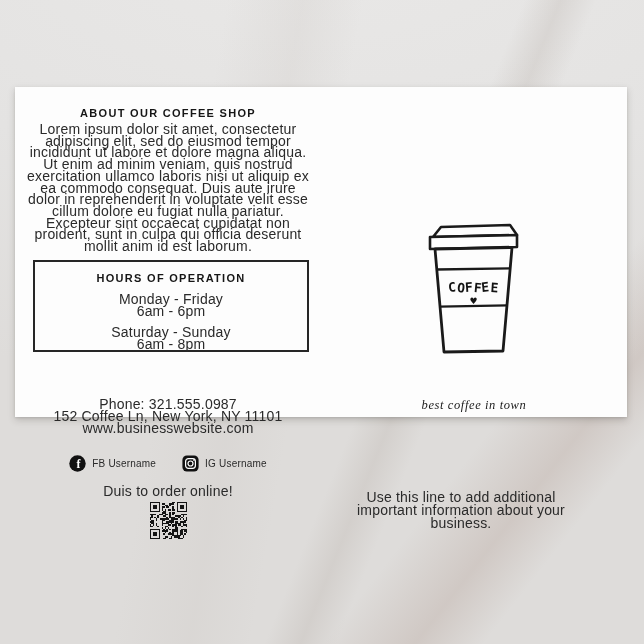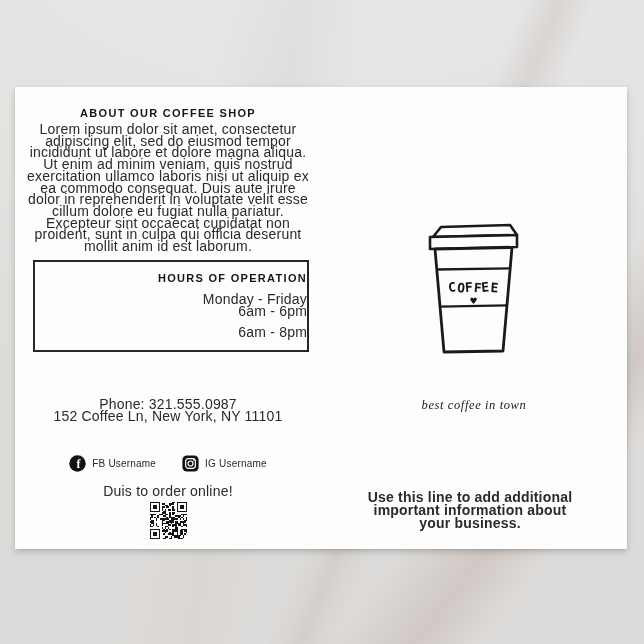--- a/index.html
+++ b/index.html
@@ -7,84 +7,86 @@
   .scene{
     position:relative;width:644px;height:644px;overflow:hidden;
     background-color:#e4e3e2;
     background-image:
       linear-gradient(112deg, rgba(255,255,255,0) 55%, rgba(186,178,172,0) 58%, rgba(186,178,172,.30) 62%, rgba(255,255,255,0) 66%),
       linear-gradient(128deg, rgba(255,255,255,0) 72%, rgba(172,150,140,.28) 80%, rgba(255,255,255,0) 86%),
       linear-gradient(100deg, rgba(255,255,255,0) 30%, rgba(205,200,196,.25) 40%, rgba(255,255,255,0) 48%),
       radial-gradient(140% 70% at 50% -10%, #e9e8e7 0%, #e4e3e2 55%, #dedcda 100%);
   }
   .brochure{
-    position:absolute;left:15px;top:87px;width:612px;height:462px;
+    position:absolute;left:15px;top:87px;width:612px;height:330px;
     background:#fdfdfd;
     box-shadow:0 3px 7px rgba(60,55,50,.22), 0 1px 2px rgba(60,55,50,.12);
   }
   .panel{position:absolute;top:0;height:100%;width:306px;}
   .panel.left{left:0;}
   .panel.right{left:306px;}
   .abs{position:absolute;left:0;width:100%;text-align:center;color:#1e1e1e;}
   .h-sans{font-weight:bold;font-size:11px;letter-spacing:1.3px;color:#161616;}
   .small{font-size:14px;letter-spacing:.2px;line-height:11.8px;color:#2a2a2a;}
   .about-heading{top:20px;}
   .about-body{top:37px;left:11px;width:284px;line-height:11.7px;}
   .hours-box{
     position:absolute;top:173px;left:18px;width:276px;height:92px;
-    box-sizing:border-box;border:2px solid #262626;text-align:right;
+    box-sizing:border-box;border:2px solid #262626;text-align:center;
   }
   .hours-heading{display:block;margin-top:10px;}
   .hours-group{margin-top:9px;}
   .hours-group div{font-size:14px;letter-spacing:.2px;line-height:12px;color:#2a2a2a;}
   .contact-heading{top:294px;}
   .contact-lines{top:312px;}
   .social-row{
     position:absolute;top:368px;left:0;width:100%;
     display:flex;justify-content:center;align-items:center;gap:26px;
   }
   .social-item{display:flex;align-items:center;gap:6px;}
   .social-item .label{font-size:10px;letter-spacing:.2px;color:#2a2a2a;}
   .qr-label{top:399px;}
   .qr-wrap{position:absolute;top:415px;left:0;width:100%;text-align:center;}
   .qr-wrap svg{width:37px;height:37px;}
   .cup-wrap{position:absolute;top:133px;left:0;width:100%;text-align:center;}
   .title{top:284px;font-family:"Liberation Serif",serif;font-weight:bold;
          font-size:18px;letter-spacing:2.2px;color:#1b1b1b;}
   .tagline{top:311px;font-family:"Liberation Serif",serif;font-weight:normal;
            font-style:italic;font-size:12.5px;letter-spacing:.6px;color:#1b1b1b;}
-  .note{top:404px;left:39px;width:220px;line-height:13px;font-weight:bold;}
+  .note{top:404px;left:30px;width:220px;line-height:13px;}
 </style>
 </head>
 <body>
 
 <div class="scene">
   <div class="brochure">
 
     <div class="panel left">
 
       <div class="abs h-sans about-heading">ABOUT OUR COFFEE SHOP</div>
 
       <div class="abs small about-body">Lorem ipsum dolor sit amet, consectetur adipiscing elit, sed do eiusmod tempor incididunt ut labore et dolore magna aliqua. Ut enim ad minim veniam, quis nostrud exercitation ullamco laboris nisi ut aliquip ex ea commodo consequat. Duis aute irure dolor in reprehenderit in voluptate velit esse cillum dolore eu fugiat nulla pariatur. Excepteur sint occaecat cupidatat non proident, sunt in culpa qui officia deserunt mollit anim id est laborum.</div>
 
       <div class="hours-box">
         <span class="h-sans hours-heading">HOURS OF OPERATION</span>
         <div class="hours-group">
           <div>Monday - Friday</div>
           <div>6am - 6pm</div>
         </div>
         <div class="hours-group">
+          <div>Saturday - Sunday</div>
           <div>6am - 8pm</div>
         </div>
       </div>
 
 
       <div class="abs small contact-lines">
         <div>Phone: 321.555.0987</div>
         <div>152 Coffee Ln, New York, NY 11101</div>
+        <div>www.businesswebsite.com</div>
       </div>
 
       <div class="social-row">
         <div class="social-item">
           <svg width="17" height="17" viewBox="0 0 17 17">
             <circle cx="8.5" cy="8.5" r="8.2" fill="#111"></circle>
             <text x="9.6" y="13.2" text-anchor="middle" fill="#fff" font-family="Liberation Serif,serif" font-weight="bold" font-size="12">f</text>
           </svg>
           <span class="label">FB Username</span>
         </div>

